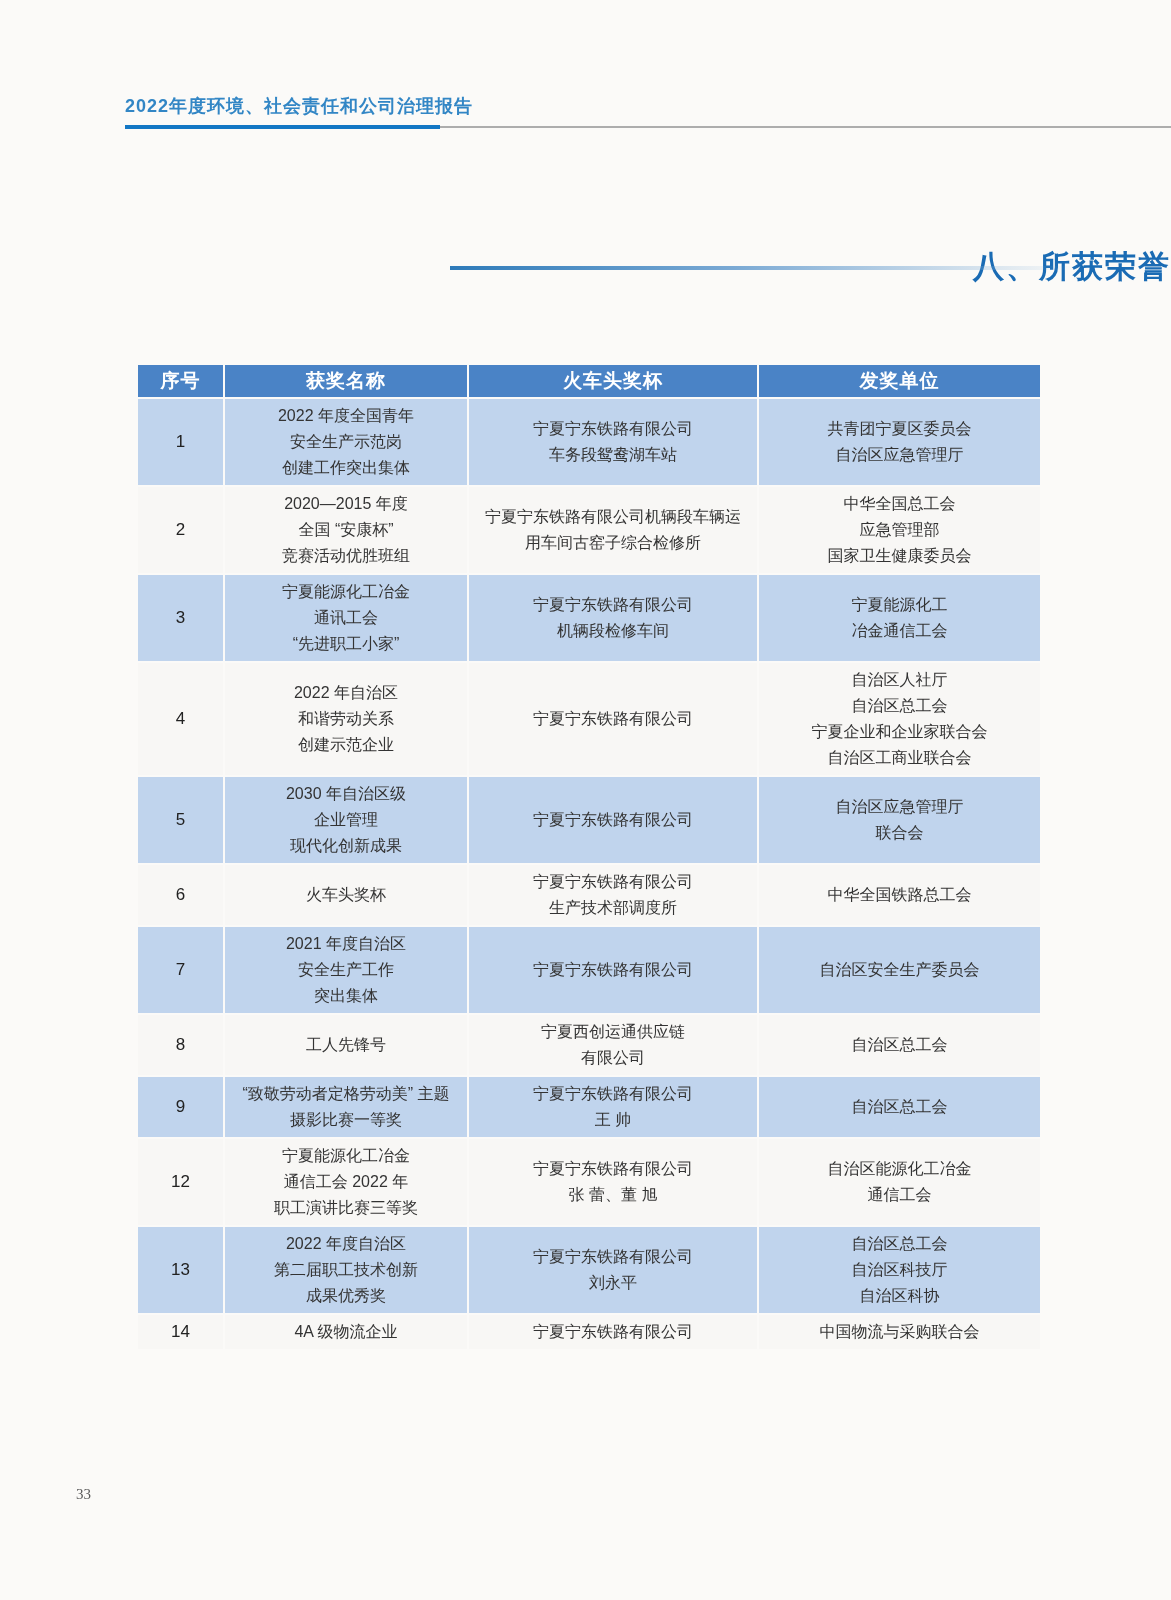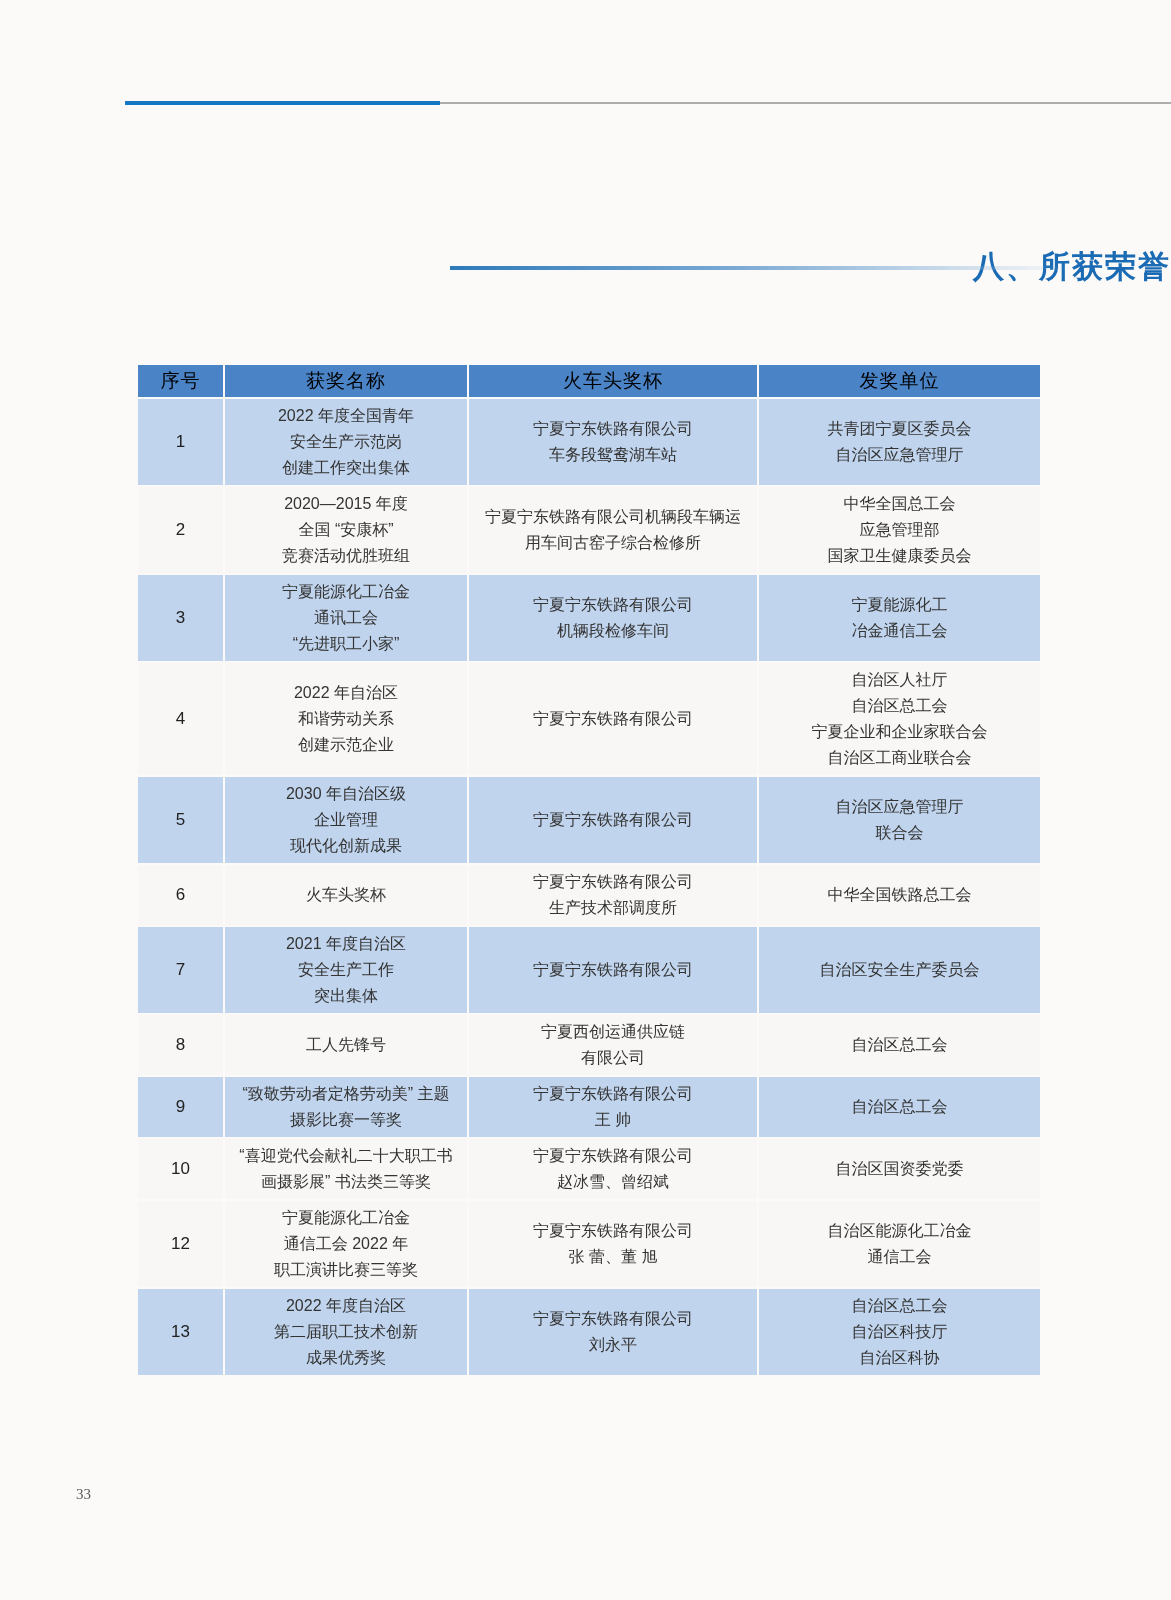--- a/index.html
+++ b/index.html
@@ -24,22 +24,22 @@
     color:#1a6bb4;font-size:31px;font-weight:bold;letter-spacing:2px;
   }
   .section-rule{
     position:absolute;left:325px;top:20px;right:90px;height:4px;
     background:linear-gradient(to right,#2d7ab9 0%,#7aa9d4 45%,rgba(45,122,185,0) 100%);
   }
   
   .table-wrap{position:absolute;left:136px;top:363px;width:904px;}
   table{border-collapse:collapse;width:100%;table-layout:fixed;}
   th{
-    background:#4a83c6;color:#000000;
-    font-size:19px;font-weight:normal;letter-spacing:1px;
+    background:#4a83c6;color:#ffffff;
+    font-size:19px;font-weight:bold;letter-spacing:1px;
     padding:3px 0;height:26px;
     border:2px solid #fbfaf8;
   }
   td{
     text-align:center;vertical-align:middle;
     font-size:16px;color:#333333;line-height:26px;
     padding:4px 2px;white-space:pre-line;
     border:2px solid #fbfaf8;
   }
   tr.row-plain td{background:#f8f7f5;}
@@ -49,20 +49,21 @@
   .page-number{
     position:absolute;left:76px;top:1486px;
     font-family:"Liberation Serif","DejaVu Serif",serif;
     font-size:15px;color:#5a5a5a;
   }
 </style>
 </head>
 <body>
 
 <div class="doc-header">
+  <div class="doc-header-title">2022年度环境、社会责任和公司治理报告</div>
   <div class="doc-header-rule">
     <div class="rule-blue"></div>
     <div class="rule-gray"></div>
   </div>
 </div>
 
 <div class="section">
   <div class="section-title">八、所获荣誉</div>
   <div class="section-rule"></div>
 </div>
@@ -159,45 +160,43 @@
   </tr>
         <tr class="row-shade">
     <td class="cell-no">9</td>
     <td>“致敬劳动者定格劳动美” 主题
 摄影比赛一等奖</td>
     <td>宁夏宁东铁路有限公司
 王 帅</td>
     <td>自治区总工会</td>
   </tr>
         <tr class="row-plain">
-    <td class="cell-no">10</td>
-    <td>“喜迎党代会献礼二十大职工书
-画摄影展” 书法类三等奖</td>
-    <td>宁夏宁东铁路有限公司
-赵冰雪、曾绍斌</td>
-    <td>自治区国资委党委</td>
-  </tr>
-        <tr class="row-plain">
     <td class="cell-no">12</td>
     <td>宁夏能源化工冶金
 通信工会 2022 年
 职工演讲比赛三等奖</td>
     <td>宁夏宁东铁路有限公司
 张 蕾、董 旭</td>
     <td>自治区能源化工冶金
 通信工会</td>
   </tr>
         <tr class="row-shade">
     <td class="cell-no">13</td>
     <td>2022 年度自治区
 第二届职工技术创新
 成果优秀奖</td>
     <td>宁夏宁东铁路有限公司
 刘永平</td>
     <td>自治区总工会
 自治区科技厅
 自治区科协</td>
   </tr>
+        <tr class="row-plain">
+    <td class="cell-no">14</td>
+    <td>4A 级物流企业</td>
+    <td>宁夏宁东铁路有限公司</td>
+    <td>中国物流与采购联合会</td>
+  </tr>
       </tbody>
   </table>
 </div>
 
 <div class="page-number">33</div>
 
 </body></html>

